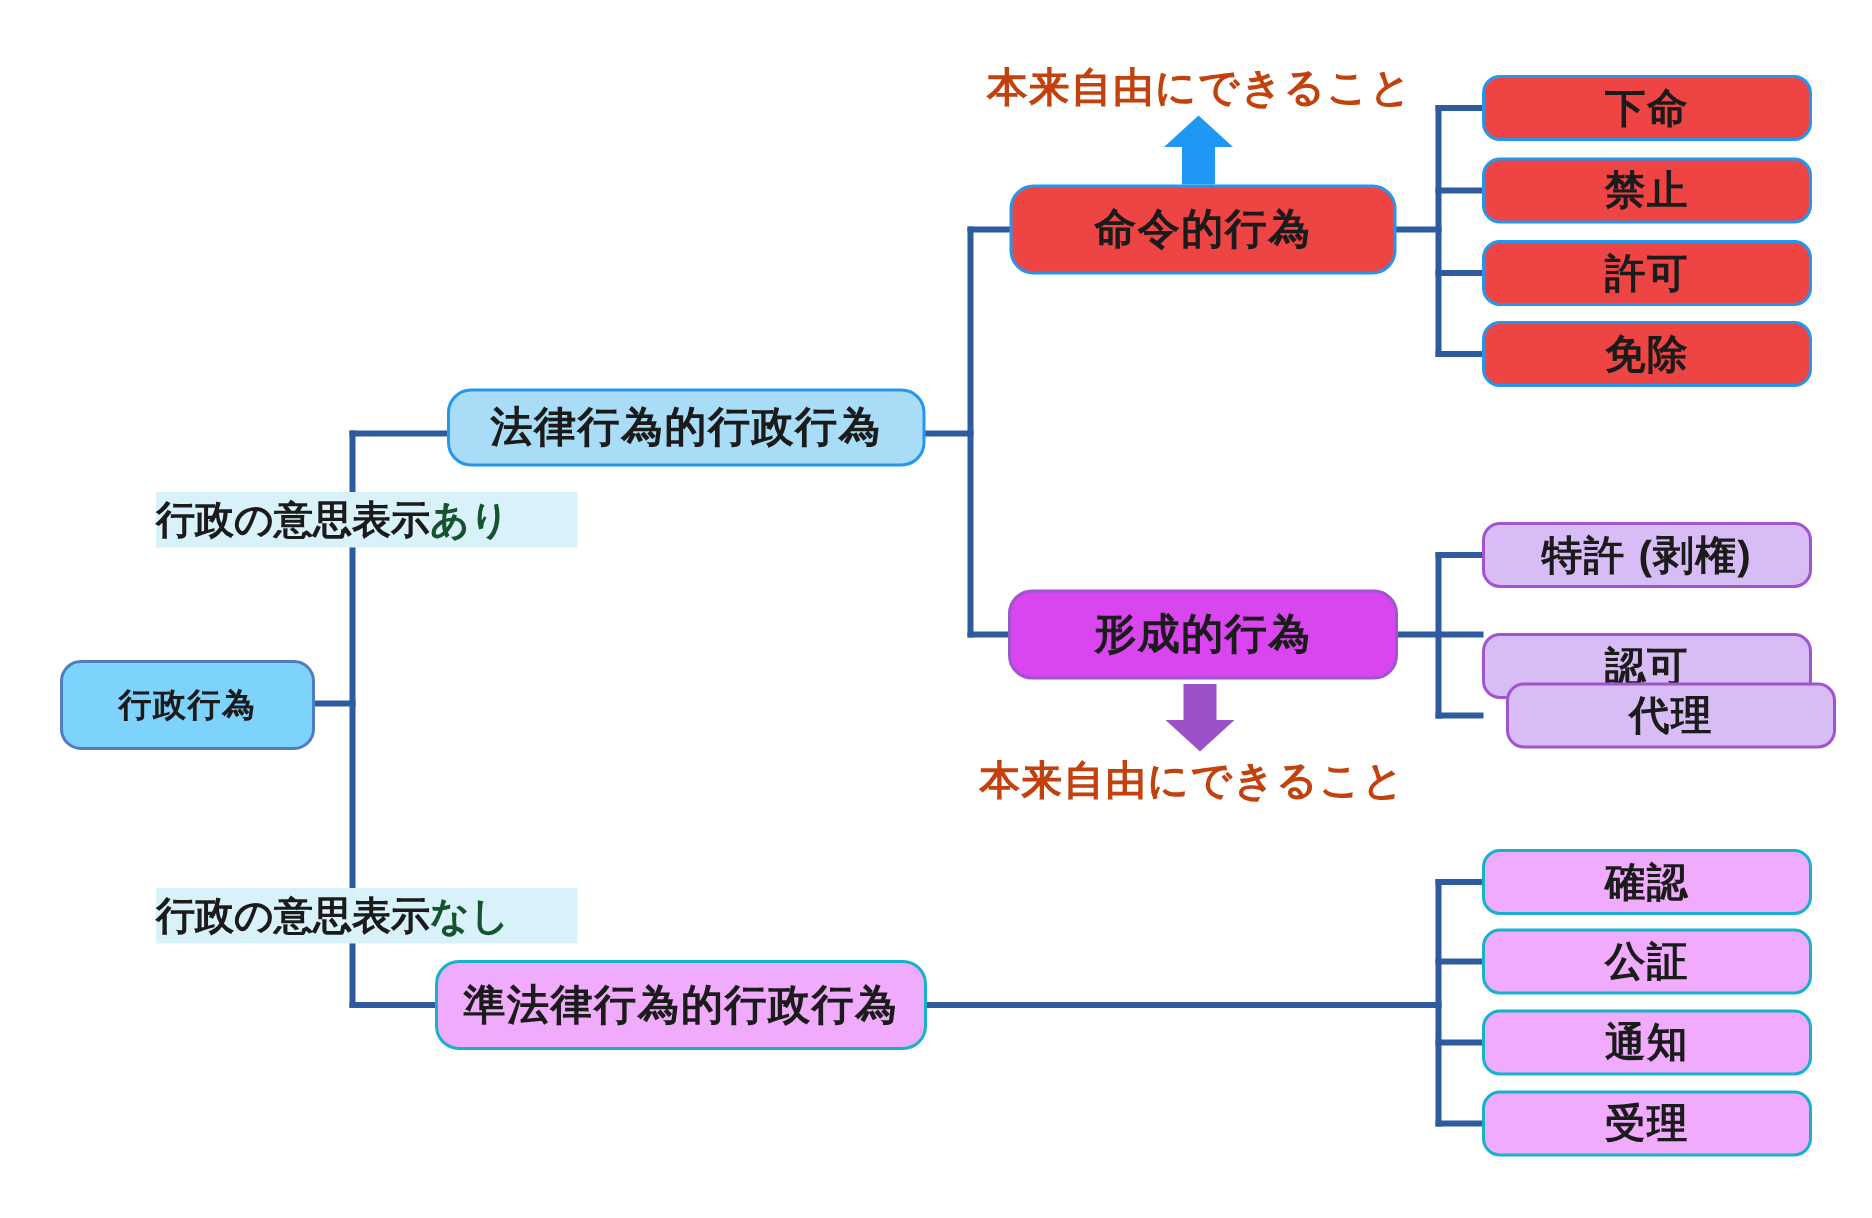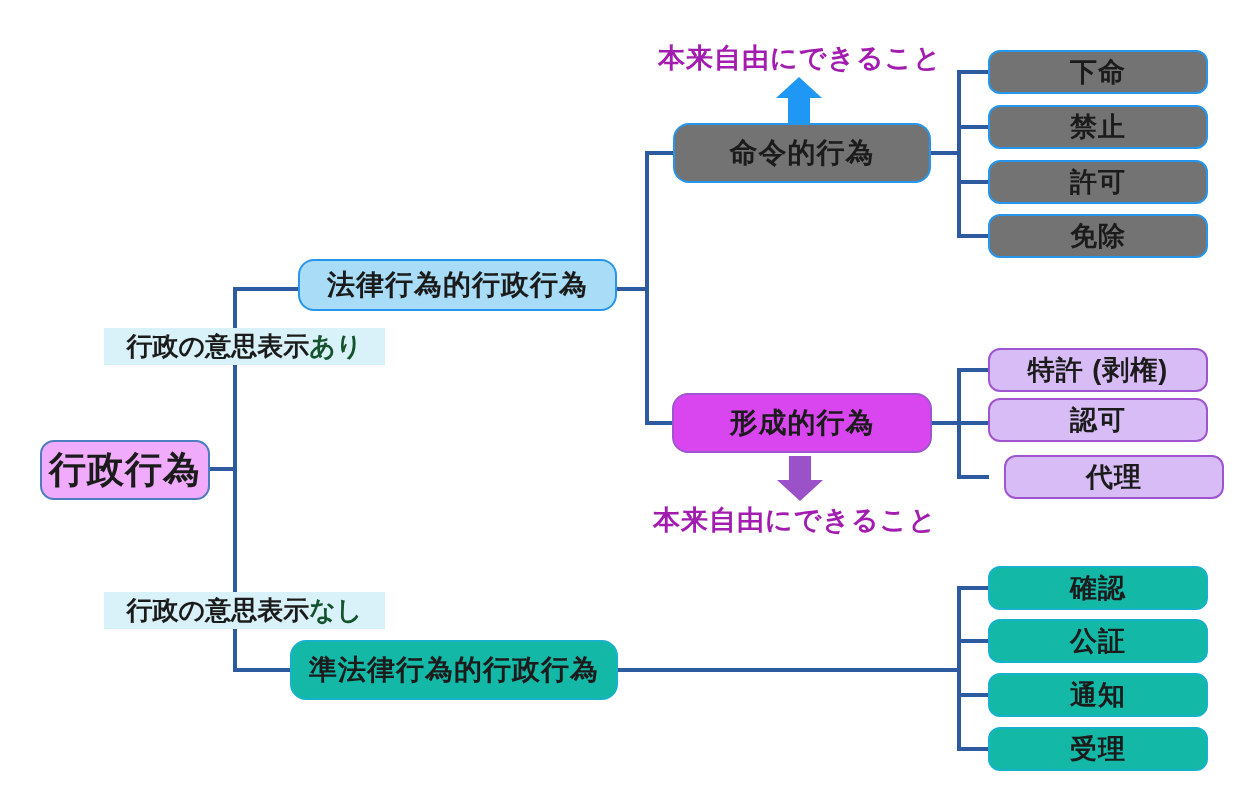--- a/index.html
+++ b/index.html
@@ -30,71 +30,70 @@
     display: flex;
     align-items: center;
     justify-content: center;
     border-radius: 16px;
     z-index: 2;
     font-size: 28px;
     letter-spacing: 1px;
     white-space: nowrap;
   }
   .box-root {
-    background: #f0abfc;
+    background: #7dd3fc;
     border: 2.5px solid #4d7cc0;
     border-radius: 14px;
-    font-size: 37px;
+    font-size: 22px;
   }
   .box-lightblue {
     background: #a9dcf7;
     border: 2.5px solid #2596ec;
   }
   .box-blue {
-    background: #737373;
+    background: #ef4444;
     border: 2.5px solid #2596ec;
   }
   .box-purple {
     background: #d946ef;
     border: 2.5px solid #a055d0;
   }
   .box-purple-child {
     background: #d8bcf5;
     border: 2.5px solid #a055d0;
   }
   .box-cyan {
-    background: #14b8a6;
+    background: #f0abfc;
     border: 2.5px solid #16b2cc;
   }
   .child {
     border-radius: 12px;
     font-size: 27px;
     width: 220px;
     height: 44px;
     left: 988px;
   }
   
   .cond-label {
     position: absolute;
     left: 104px;
     width: 281px;
     height: 37px;
     background: #d9f2fa;
     display: flex;
     align-items: center;
-    justify-content: center;
     font-size: 26px;
     z-index: 3;
     white-space: nowrap;
   }
   .cond-label .suffix { color: #14532d; }
   
   .annotation {
     position: absolute;
-    color: #a21caf;
+    color: #c2410c;
     font-size: 27px;
     letter-spacing: 1px;
     z-index: 2;
     white-space: nowrap;
   }
   
   .arrow { position: absolute; z-index: 2; }
   .arrow .stem { position: absolute; width: 22px; }
   .arrow-up .stem { background: #1e97f5; left: 12px; top: 20px; height: 26px; }
   .arrow-up .head {
@@ -178,21 +177,21 @@
     <div class="head"></div>
   </div>
   <div class="annotation" style="left:653px; top:502px;">本来自由にできること</div>
 
   <div class="box box-blue child" style="top:50px;">下命</div>
   <div class="box box-blue child" style="top:105px;">禁止</div>
   <div class="box box-blue child" style="top:160px;">許可</div>
   <div class="box box-blue child" style="top:214px;">免除</div>
 
   <div class="box box-purple-child child" style="top:348px;">特許 (剥権)</div>
-  <div class="box box-purple-child child" style="top:398px;">認可</div>
+  <div class="box box-purple-child child" style="top:422px;">認可</div>
   <div class="box box-purple-child child" style="top:455px;margin-left:16px;">代理</div>
 
   <div class="box box-cyan child" style="top:566px;">確認</div>
   <div class="box box-cyan child" style="top:619px;">公証</div>
   <div class="box box-cyan child" style="top:673px;">通知</div>
   <div class="box box-cyan child" style="top:727px;">受理</div>
 
 </div>
 
 </body></html>

